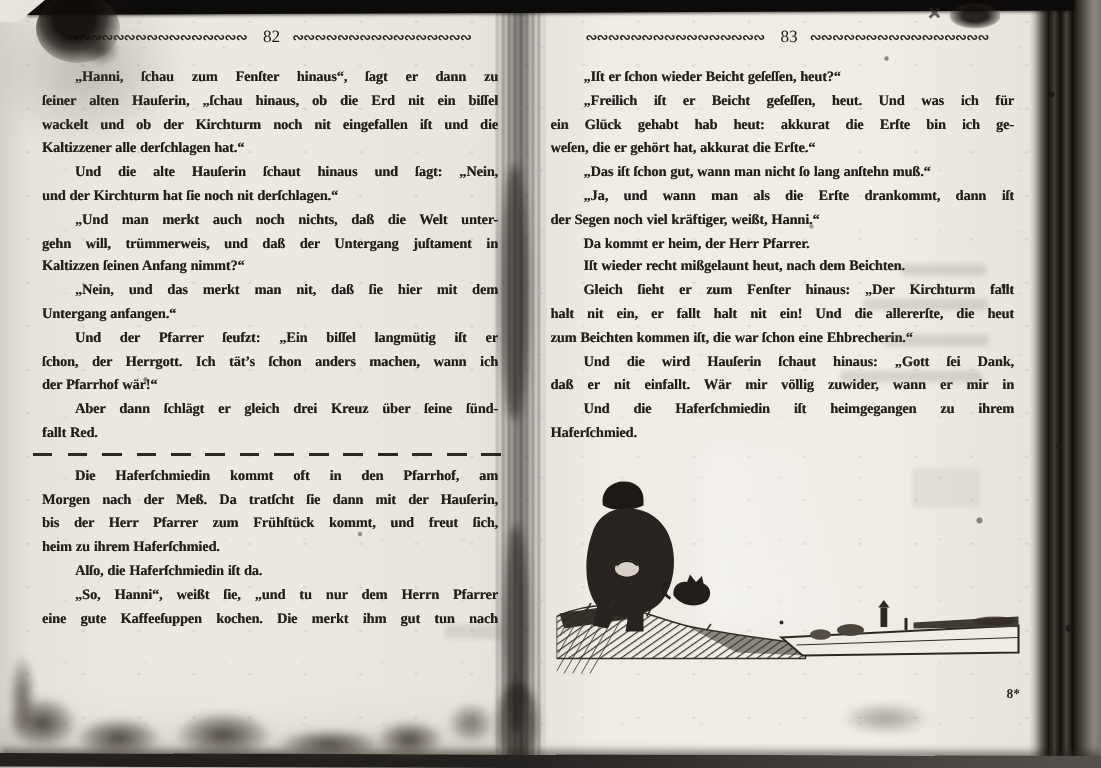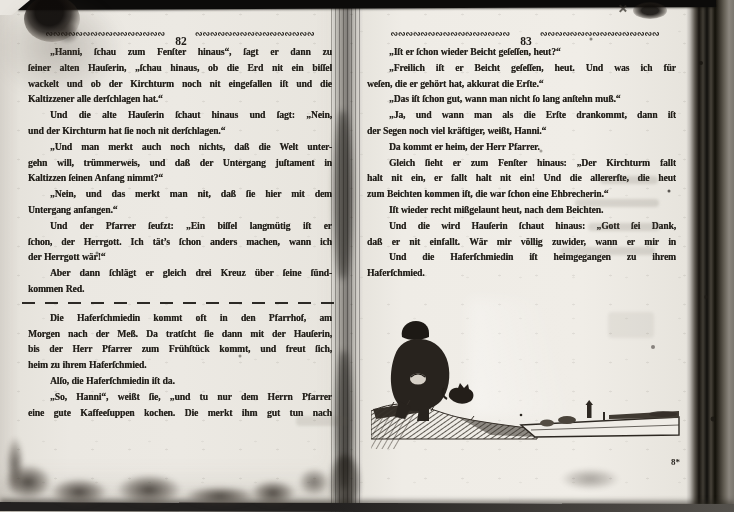--- a/index.html
+++ b/index.html
@@ -16,21 +16,21 @@
                      radial-gradient(rgba(60,54,46,.08) 1px,transparent 1.4px);
     background-size:37px 29px,53px 41px;background-position:0 0,17px 11px;}
 
   
   .page-header{position:absolute;top:19px;display:flex;align-items:center;justify-content:center;
     gap:5px;color:#23201b;}
   .page-header.hl{left:28px;width:306px;}
   .page-header.hr{left:370px;width:312px;}
   .ornament{font-family:"DejaVu Sans",sans-serif;font-weight:bold;font-size:9.5px;
     letter-spacing:-.5px;white-space:nowrap;overflow:hidden;width:122px;color:#221f1a;}
-  .page-num{font-weight:bold;font-size:11.5px;padding:0 3px;color:#1d1a16;margin-top:16px;}
+  .page-num{font-weight:normal;font-size:11.5px;padding:0 3px;color:#1d1a16;}
 
   
   :root{--lh:15.8px;}
   .text-col{position:absolute;top:44px;font-weight:700;font-size:9.6px;line-height:var(--lh);
     color:#221f1a;letter-spacing:-.1px;word-spacing:.3px;
     text-shadow:.2px .2px .35px rgba(30,27,22,.65);}
   .text-col.lc{left:28px;width:304px;}
   .text-col.rc{left:367px;width:309px;}
   .para{margin:0;}
   .line{text-align:justify;text-align-last:justify;max-height:var(--lh);overflow:hidden;}
@@ -139,25 +139,25 @@
           <div class="line">gehn will, trümmerweis, und daß der Untergang juſtament in</div>
           <div class="line last">Kaltizzen ſeinen Anfang nimmt?“</div>
         </div>
         <div class="para">
           <div class="line first">„Nein, und das merkt man nit, daß ſie hier mit dem</div>
           <div class="line last">Untergang anfangen.“</div>
         </div>
         <div class="para">
           <div class="line first">Und der Pfarrer ſeufzt: „Ein biſſel langmütig iſt er</div>
           <div class="line">ſchon, der Herrgott. Ich tät’s ſchon anders machen, wann ich</div>
-          <div class="line last">der Herrgott wär!“</div>
+          <div class="line last">der Pfarrhof wär!“</div>
         </div>
         <div class="para">
           <div class="line first">Aber dann ſchlägt er gleich drei Kreuz über ſeine ſünd-</div>
-          <div class="line last">kommen Red.</div>
+          <div class="line last">fallt Red.</div>
         </div>
       </div>
     <div class="rule-dashed"></div>
     <div>
         <div class="para">
           <div class="line first">Die Haferſchmiedin kommt oft in den Pfarrhof, am</div>
           <div class="line">Morgen nach der Meß. Da tratſcht ſie dann mit der Hauſerin,</div>
           <div class="line">bis der Herr Pfarrer zum Frühſtück kommt, und freut ſich,</div>
           <div class="line last">heim zu ihrem Haferſchmied.</div>
         </div>
@@ -171,39 +171,40 @@
       </div>
   </div>
 
   <div class="text-col rc">
     <div>
         <div class="para">
           <div class="line first last">„Iſt er ſchon wieder Beicht geſeſſen, heut?“</div>
         </div>
         <div class="para">
           <div class="line first">„Freilich iſt er Beicht geſeſſen, heut. Und was ich für</div>
+          <div class="line">ein Glück gehabt hab heut: akkurat die Erſte bin ich ge-</div>
           <div class="line last">weſen, die er gehört hat, akkurat die Erſte.“</div>
         </div>
         <div class="para">
           <div class="line first last">„Das iſt ſchon gut, wann man nicht ſo lang anſtehn muß.“</div>
         </div>
         <div class="para">
           <div class="line first">„Ja, und wann man als die Erſte drankommt, dann iſt</div>
           <div class="line last">der Segen noch viel kräftiger, weißt, Hanni.“</div>
         </div>
         <div class="para">
           <div class="line first last">Da kommt er heim, der Herr Pfarrer.</div>
+        </div>
+        <div class="para">
+          <div class="line first last">Iſt wieder recht mißgelaunt heut, nach dem Beichten.</div>
         </div>
         <div class="para">
           <div class="line first">Gleich ſieht er zum Fenſter hinaus: „Der Kirchturm fallt</div>
           <div class="line">halt nit ein, er fallt halt nit ein! Und die allererſte, die heut</div>
           <div class="line last">zum Beichten kommen iſt, die war ſchon eine Ehbrecherin.“</div>
-        </div>
-        <div class="para">
-          <div class="line first last">Iſt wieder recht mißgelaunt heut, nach dem Beichten.</div>
         </div>
         <div class="para">
           <div class="line first">Und die wird Hauſerin ſchaut hinaus: „Gott ſei Dank,</div>
           <div class="line">daß er nit einfallt. Wär mir völlig zuwider, wann er mir in</div>
         </div>
         <div class="para">
           <div class="line first">Und die Haferſchmiedin iſt heimgegangen zu ihrem</div>
           <div class="line last">Haferſchmied.</div>
         </div>
       </div>

